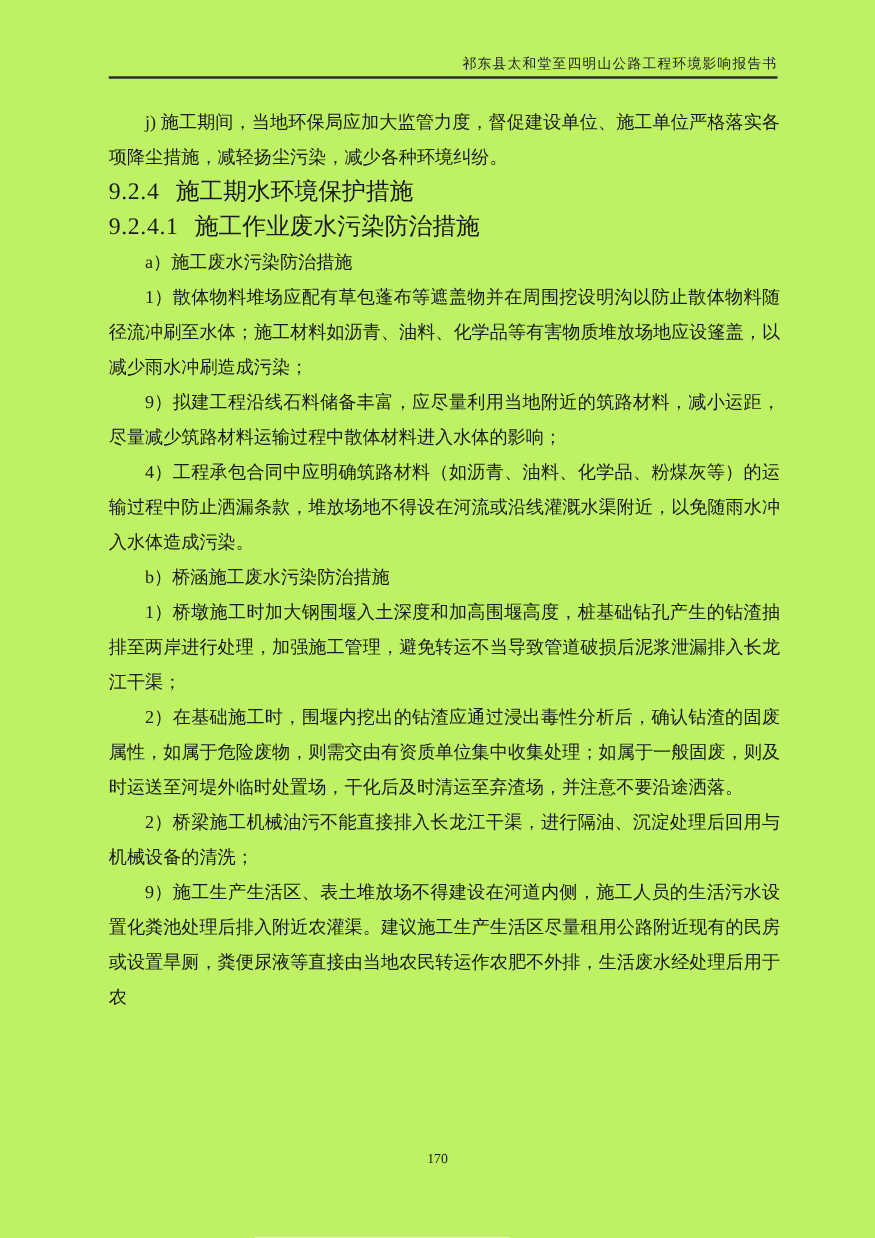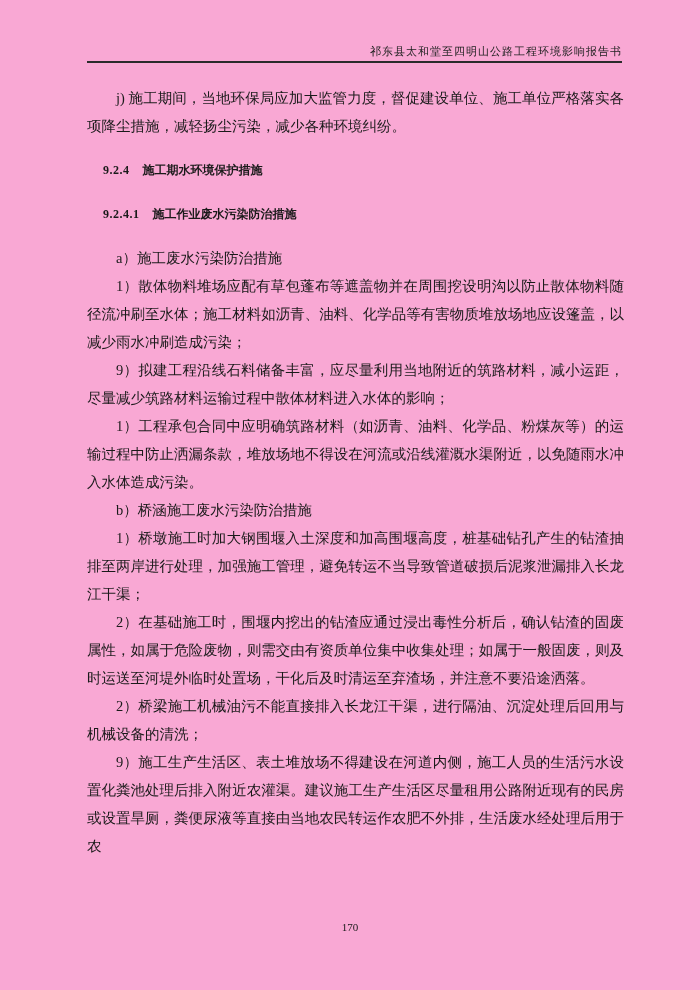--- a/index.html
+++ b/index.html
@@ -4,21 +4,21 @@
 <style>
   html, body {
     margin: 0;
     padding: 0;
     background: #ffffff;
   }
   .page {
     position: relative;
     width: 700px;
     height: 990px;
-    background: #f9a8d4;
+    background: #bef264;
     overflow: hidden;
     font-family: "Liberation Serif", "DejaVu Serif", serif;
     color: #1a1a1a;
   }
   .running-header {
     position: absolute;
     top: 0;
     left: 87px;
     right: 78px;
     padding-top: 44px;
@@ -40,23 +40,23 @@
     font-size: 14.5px;
     line-height: 28px;
     text-align: justify;
     text-justify: inter-character;
   }
   .para {
     margin: 0;
     text-indent: 2em;
   }
   .heading {
-    margin: 16px;
-    font-size: 12px;
-    font-weight: bold;
+    margin: 0;
+    font-size: 19px;
+    font-weight: normal;
     text-indent: 0;
     line-height: 28px;
   }
   .heading .num {
     display: inline-block;
     margin-right: 13px;
     letter-spacing: 0.5px;
   }
   .page-footer {
     position: absolute;
@@ -89,21 +89,21 @@
     <h3 class="heading">
       <span class="num">9.2.4.1</span><span>施工作业废水污染防治措施</span>
     </h3>
 
     <p class="para">a）施工废水污染防治措施</p>
 
     <p class="para">1）散体物料堆场应配有草包蓬布等遮盖物并在周围挖设明沟以防止散体物料随径流冲刷至水体；施工材料如沥青、油料、化学品等有害物质堆放场地应设篷盖，以减少雨水冲刷造成污染；</p>
 
     <p class="para">9）拟建工程沿线石料储备丰富，应尽量利用当地附近的筑路材料，减小运距，尽量减少筑路材料运输过程中散体材料进入水体的影响；</p>
 
-    <p class="para">1）工程承包合同中应明确筑路材料（如沥青、油料、化学品、粉煤灰等）的运输过程中防止洒漏条款，堆放场地不得设在河流或沿线灌溉水渠附近，以免随雨水冲入水体造成污染。</p>
+    <p class="para">4）工程承包合同中应明确筑路材料（如沥青、油料、化学品、粉煤灰等）的运输过程中防止洒漏条款，堆放场地不得设在河流或沿线灌溉水渠附近，以免随雨水冲入水体造成污染。</p>
 
     <p class="para">b）桥涵施工废水污染防治措施</p>
 
     <p class="para">1）桥墩施工时加大钢围堰入土深度和加高围堰高度，桩基础钻孔产生的钻渣抽排至两岸进行处理，加强施工管理，避免转运不当导致管道破损后泥浆泄漏排入长龙江干渠；</p>
 
     <p class="para">2）在基础施工时，围堰内挖出的钻渣应通过浸出毒性分析后，确认钻渣的固废属性，如属于危险废物，则需交由有资质单位集中收集处理；如属于一般固废，则及时运送至河堤外临时处置场，干化后及时清运至弃渣场，并注意不要沿途洒落。</p>
 
 
     <p class="para">2）桥梁施工机械油污不能直接排入长龙江干渠，进行隔油、沉淀处理后回用与机械设备的清洗；</p>
 

